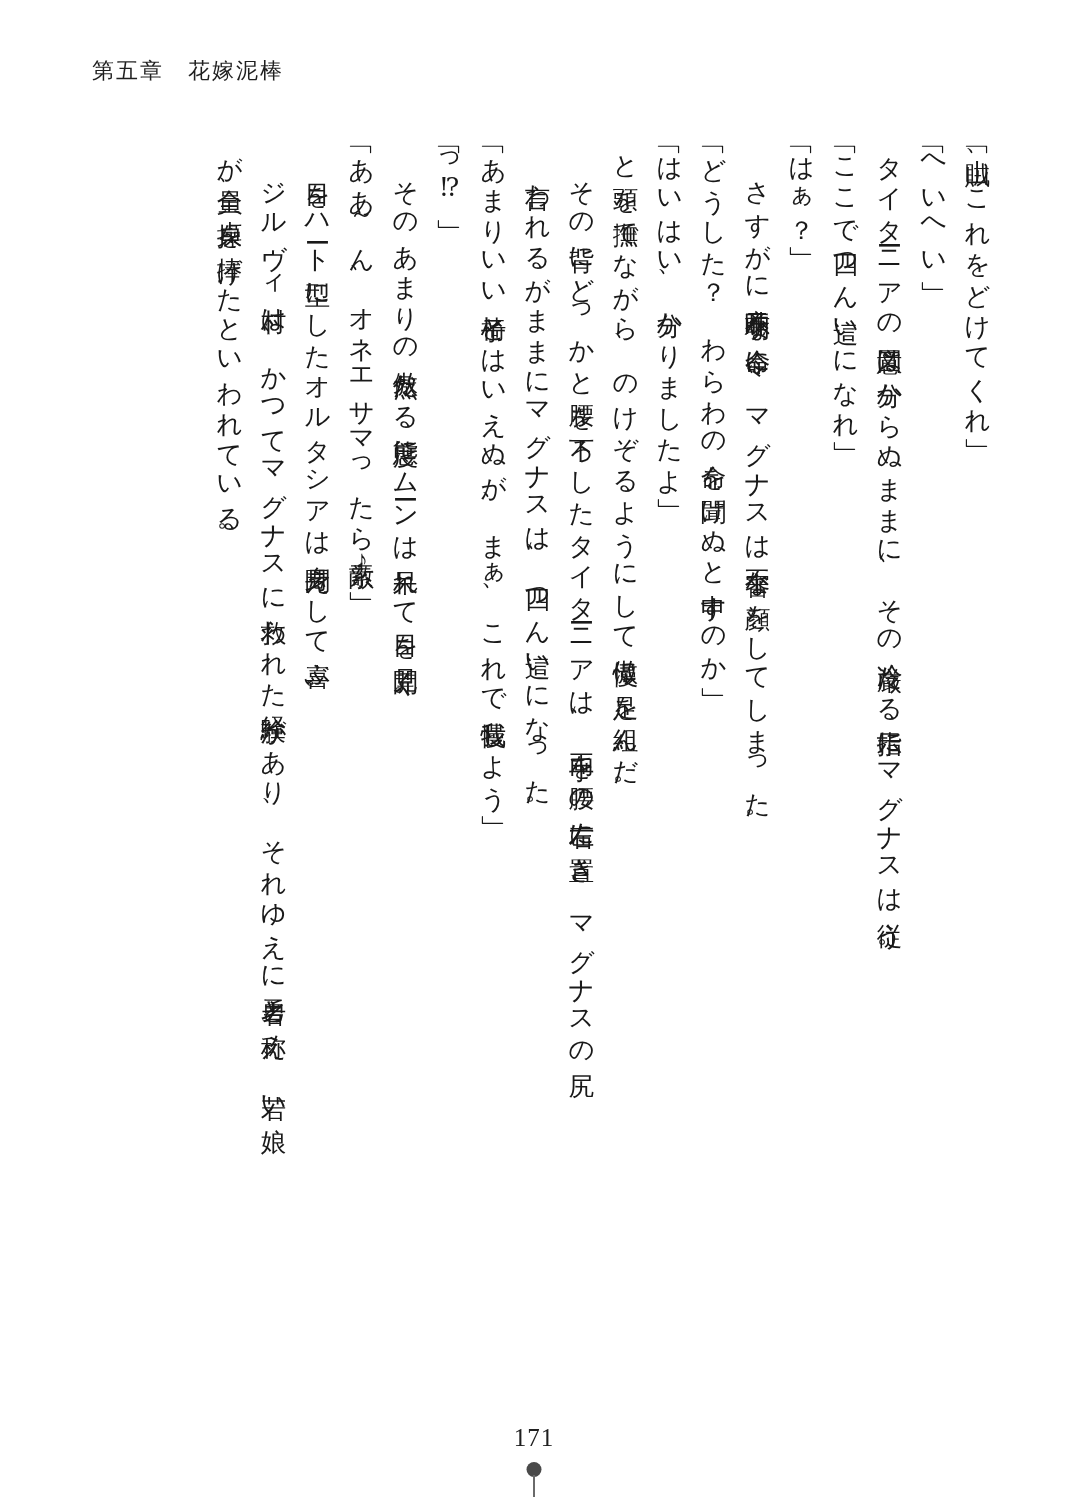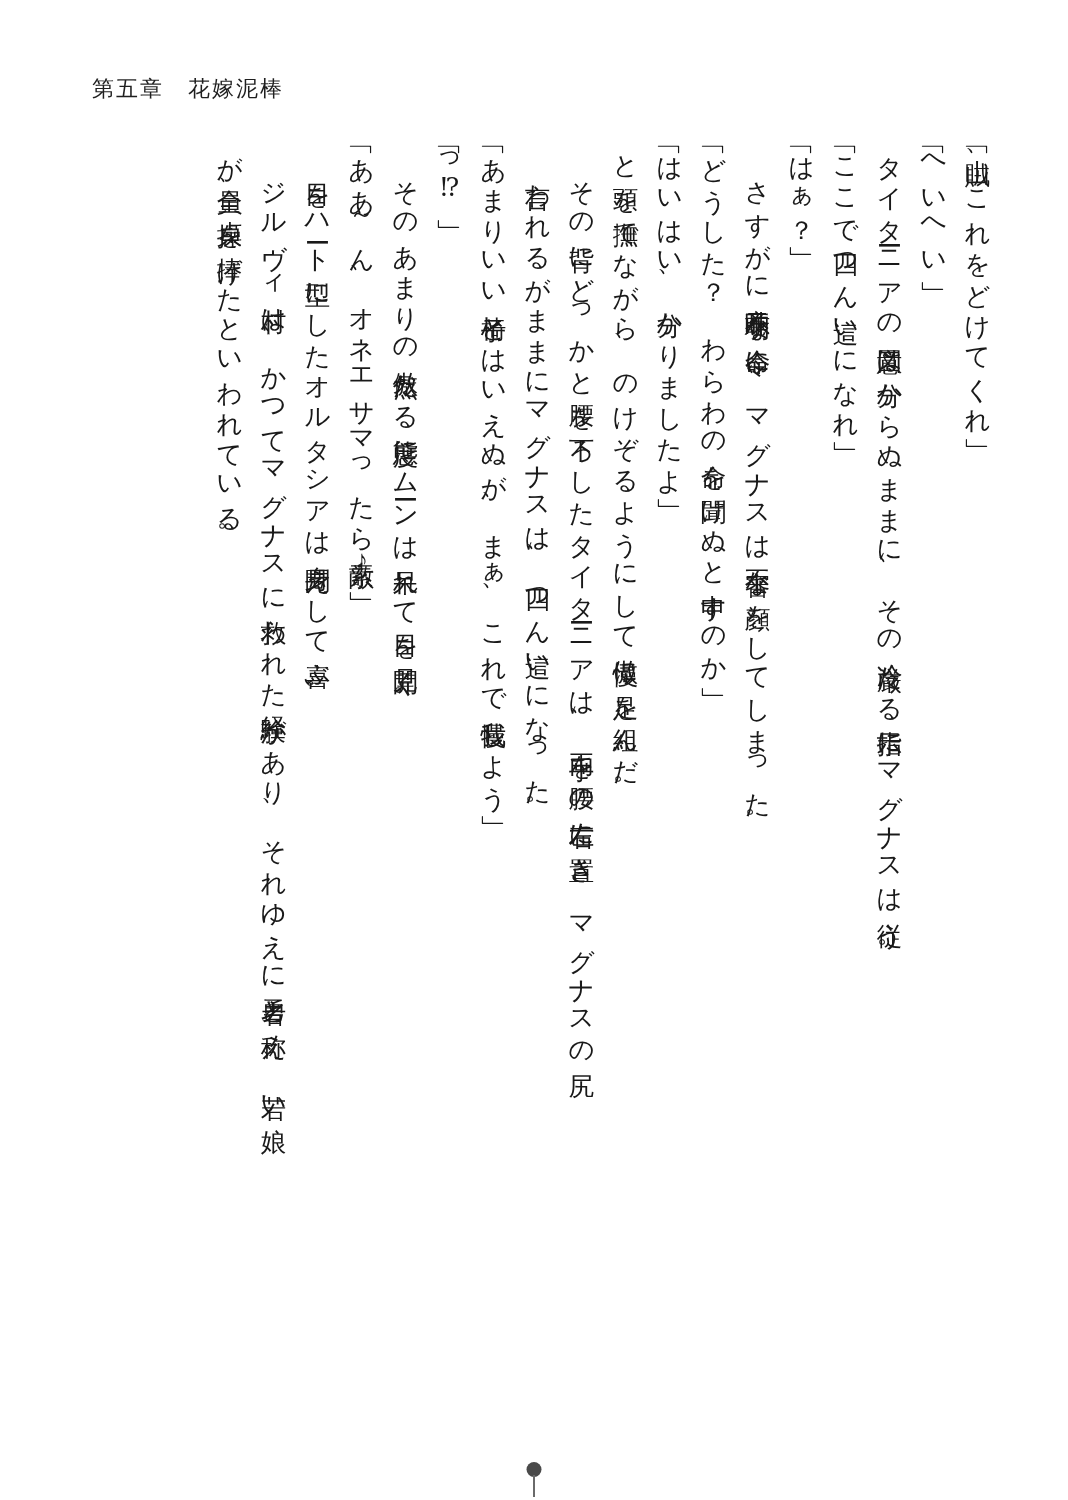--- a/index.html
+++ b/index.html
@@ -15,21 +15,21 @@
     position: relative;
     width: 1068px;
     height: 1500px;
     background: #ffffff;
     overflow: hidden;
   }
 
   
   .chapter-header {
     position: absolute;
-    top: 74px;
+    top: 56px;
     left: 92px;
     font-size: 22px;
     letter-spacing: 2px;
     white-space: nowrap;
     color: #1f1f1f;
   }
 
   
   .body-text {
     position: absolute;
@@ -125,19 +125,20 @@
     <div class="vcol indent">言われるがままにマグナスは、四つん這いになった。</div>
     <div class="vcol">「あまりいい椅子とはいえぬが、まぁ、これで我慢しよう」</div>
     <div class="vcol">「っ⁉」</div>
     <div class="vcol indent">そのあまりの傲然たる態度にムーンは呆れて目を見開く。</div>
     <div class="vcol">「ああ～ん、オネエサマったら素敵♪」</div>
     <div class="vcol indent">目をハート型にしたオルタシアは身悶えして喜ぶ。</div>
     <div class="vcol indent">ジルヴィ村は、かつてマグナスに救われた経験があり、それゆえに勇者と称え、若い娘</div>
     <div class="vcol">が全員、貞操を捧げたといわれている。</div>
   </div>
 
+  <div class="page-number">171</div>
 
   <div class="footer-mark">
     <div class="dot"></div>
     <div class="stem"></div>
   </div>
 
 </div>
 
 </body></html>

